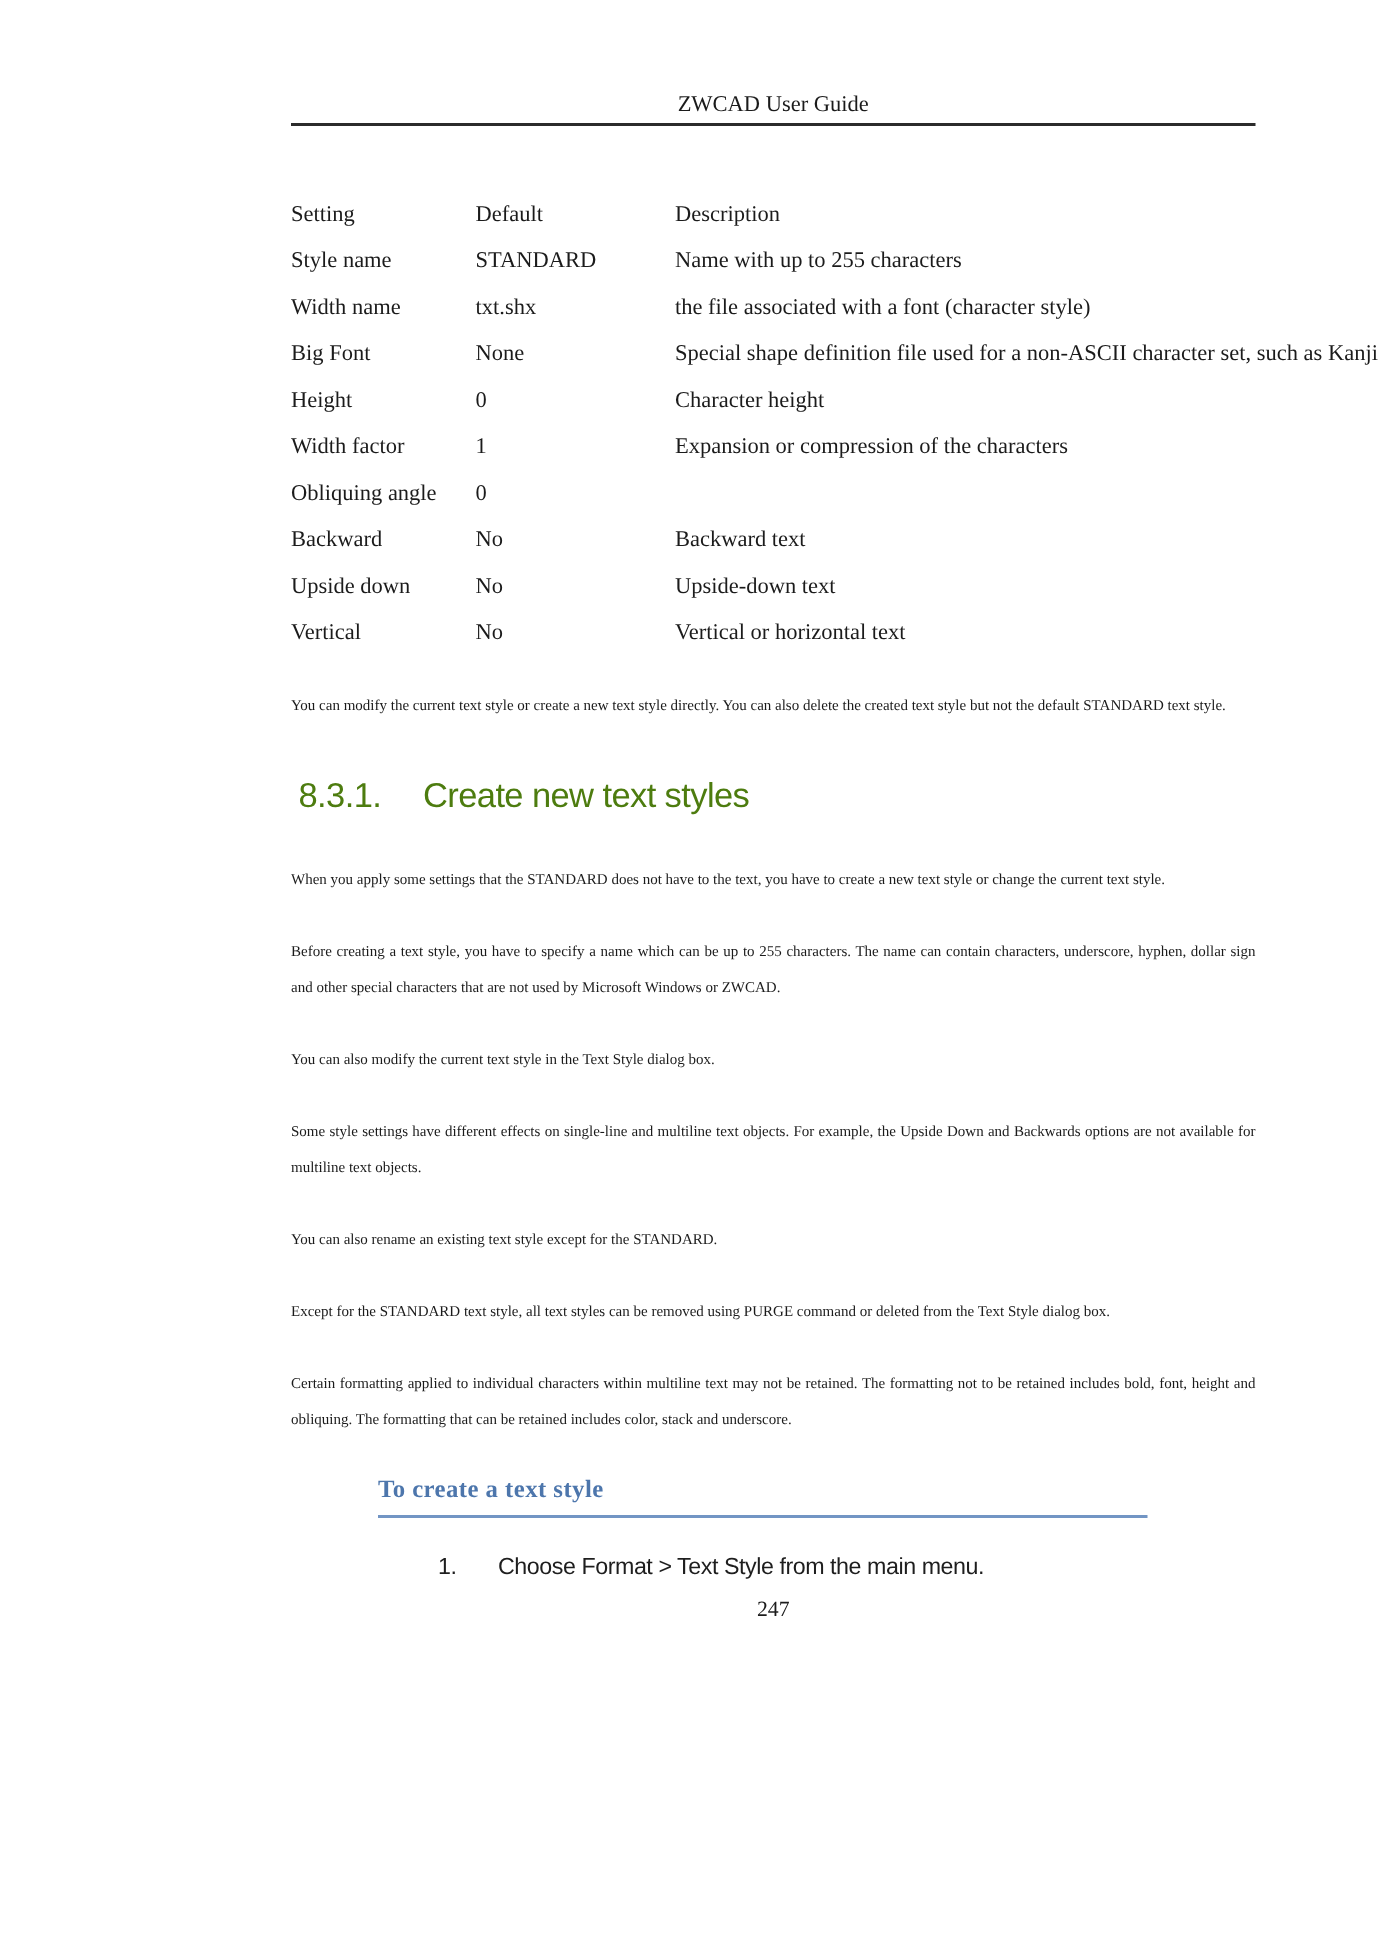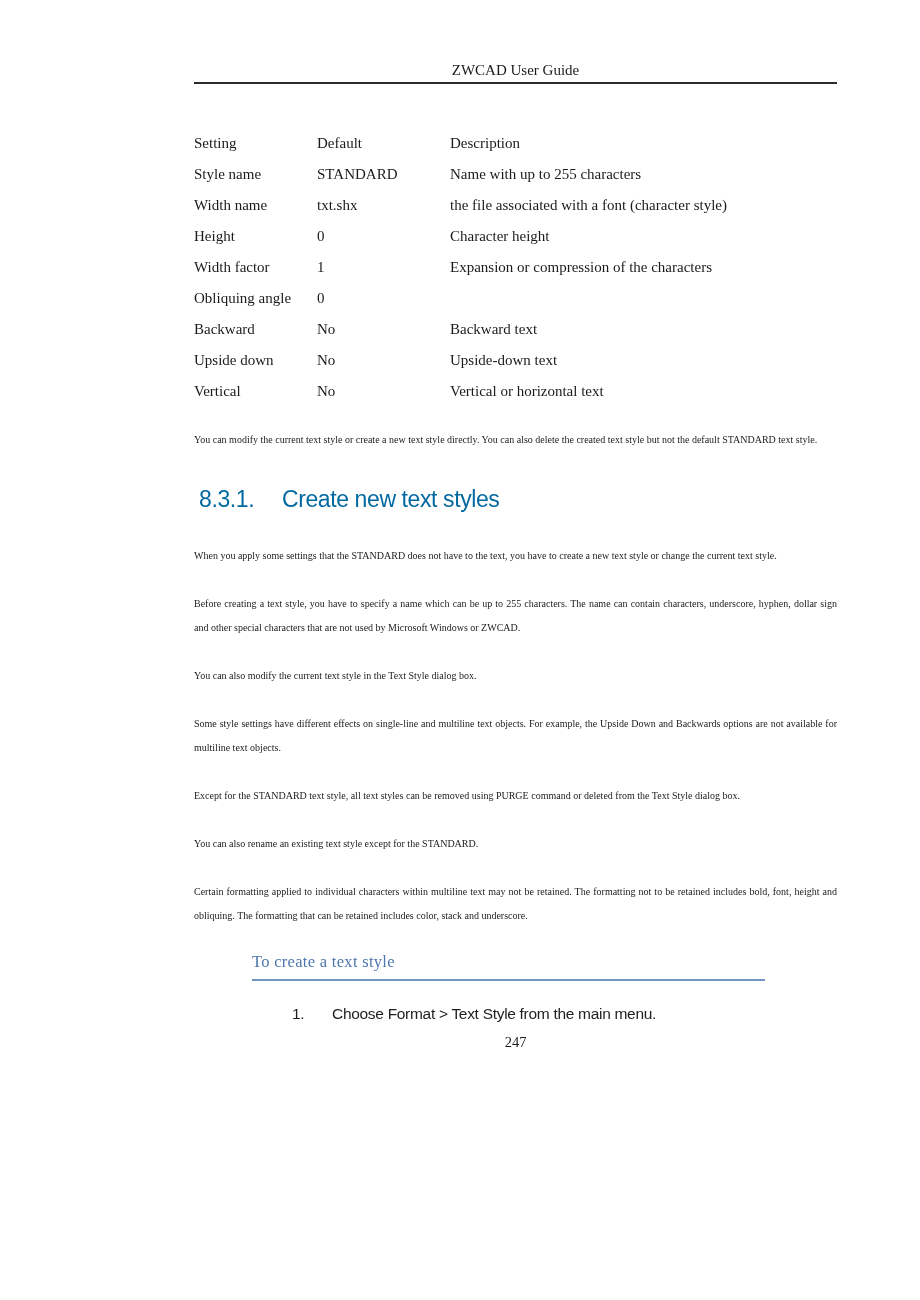--- a/index.html
+++ b/index.html
@@ -53,41 +53,42 @@
   .intro-paragraph { margin-top: 21px; }
   
   .section-heading {
     margin-top: 32px;
     margin-bottom: 30px;
     display: flex;
     font-family: "Liberation Sans", sans-serif;
     font-size: 23px;
     line-height: 30px;
     letter-spacing: -0.4px;
-    color: #0369a1;
+    color: #4d7c0f;
   }
   .section-number {
     flex: none;
     width: 83px;
     padding-left: 5px;
   }
   
   .procedure-link-block {
     margin-left: 58px;
     width: 513px;
     border-bottom: 2px solid var(--rule-blue, #7295c4);
     padding-bottom: 7px;
   }
   .procedure-link {
     color: var(--link-blue, #4d76ac);
     font-size: 16.5px;
     line-height: 20px;
     letter-spacing: 0.3px;
     cursor: pointer;
     text-decoration: none;
+    font-weight: bold;
   }
   
   .steps { margin-top: 24px; }
   .step-item {
     display: flex;
     padding-left: 98px;
     font-family: "Liberation Sans", sans-serif;
     font-size: 15.5px;
     line-height: 17px;
     letter-spacing: -0.3px;
@@ -122,20 +123,25 @@
           <span class="t-col1">Style name</span>
           <span class="t-col2">STANDARD</span>
           <span class="t-col3">Name with up to 255 characters</span>
         </div>
         <div class="t-row">
           <span class="t-col1">Width name</span>
           <span class="t-col2">txt.shx</span>
           <span class="t-col3">the file associated with a font (character style)</span>
         </div>
         <div class="t-row">
+          <span class="t-col1">Big Font</span>
+          <span class="t-col2">None</span>
+          <span class="t-col3">Special shape definition file used for a non-ASCII character set, such as Kanji</span>
+        </div>
+        <div class="t-row">
           <span class="t-col1">Height</span>
           <span class="t-col2">0</span>
           <span class="t-col3">Character height</span>
         </div>
         <div class="t-row">
           <span class="t-col1">Width factor</span>
           <span class="t-col2">1</span>
           <span class="t-col3">Expansion or compression of the characters</span>
         </div>
         <div class="t-row">
@@ -163,22 +169,22 @@
 
     <div class="section-heading">
       <span class="section-number">8.3.1.</span>
       <span class="section-title">Create new text styles</span>
     </div>
 
     <p class="paragraph">When you apply some settings that the STANDARD does not have to the text, you have to create a new text style or change the current text style.</p>
       <p class="paragraph">Before creating a text style, you have to specify a name which can be up to 255 characters. The name can contain characters, underscore, hyphen, dollar sign and other special characters that are not used by Microsoft Windows or ZWCAD.</p>
       <p class="paragraph">You can also modify the current text style in the Text Style dialog box.</p>
       <p class="paragraph">Some style settings have different effects on single-line and multiline text objects. For example, the Upside Down and Backwards options are not available for multiline text objects.</p>
+      <p class="paragraph">You can also rename an existing text style except for the STANDARD.</p>
       <p class="paragraph">Except for the STANDARD text style, all text styles can be removed using PURGE command or deleted from the Text Style dialog box.</p>
-      <p class="paragraph">You can also rename an existing text style except for the STANDARD.</p>
       <p class="paragraph">Certain formatting applied to individual characters within multiline text may not be retained. The formatting not to be retained includes bold, font, height and obliquing. The formatting that can be retained includes color, stack and underscore.</p>
 
     <div class="procedure-link-block">
       <a class="procedure-link">To create a text style</a>
     </div>
 
     <div class="steps">
       <div class="step-item">
           <span class="step-number">1.</span>
           <span class="step-text">Choose Format &gt; Text Style from the main menu.</span>

